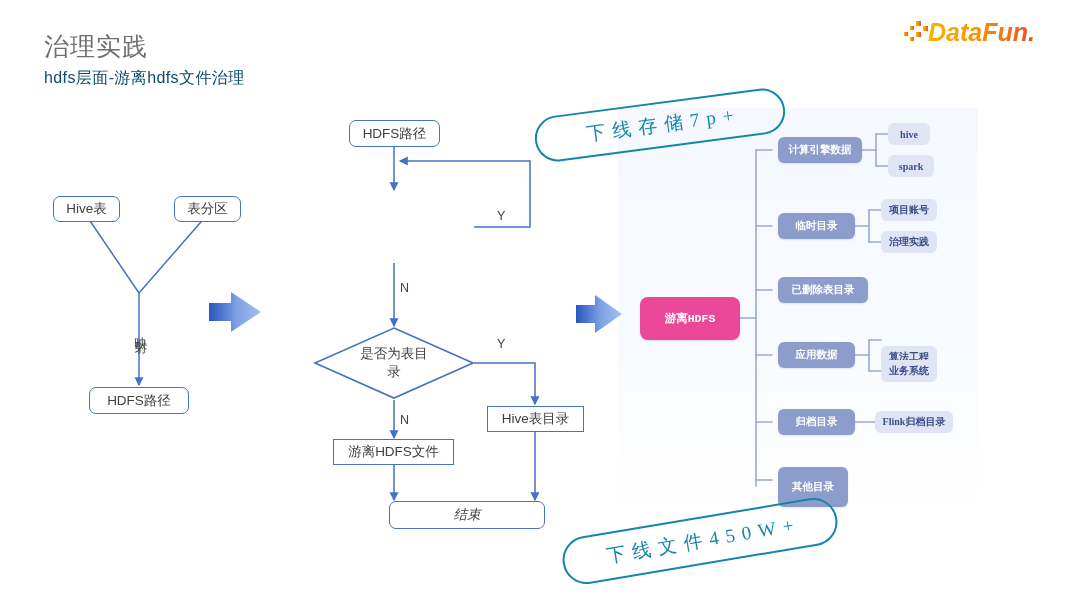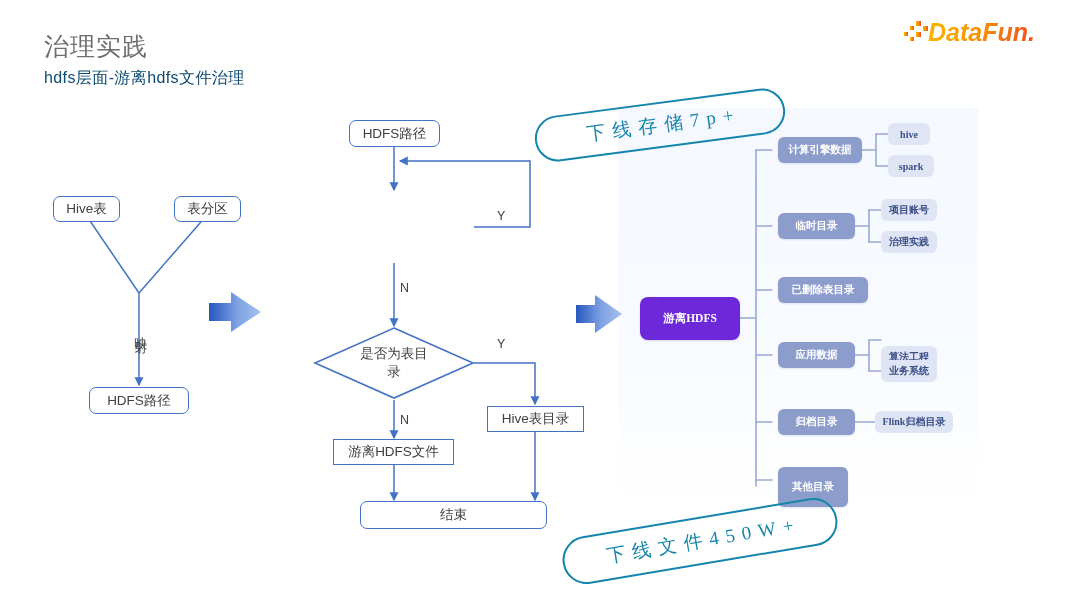--- a/index.html
+++ b/index.html
@@ -60,22 +60,22 @@
   
   .mm-bg{
     position:absolute;background:linear-gradient(180deg,#f5f8fe 0%,#f7fafe 55%,#ffffff 100%);
   }
   .mm-node{
     position:absolute;box-sizing:border-box;border-radius:6px;
     display:flex;align-items:center;justify-content:center;
     white-space:nowrap;text-align:center;
   }
   .mm-root{
-    background:#6d28d9;color:#ffffff;font-size:11.5px;
-    font-family:Liberation Serif, serif;font-weight:bold;
+    background:#ec4899;color:#ffffff;font-size:11.5px;
+    font-family:Liberation Mono, monospace;font-weight:bold;
     border-radius:8px;
     box-shadow:0 1px 2px rgba(100,120,170,.25);
   }
   .mm-l2{
     background:#8d9dcb;color:#ffffff;font-size:10.5px;
     font-family:"Liberation Serif","DejaVu Serif",serif;font-weight:bold;
     box-shadow:0 1px 2px rgba(110,130,180,.2);
   }
   .mm-l3{
     background:#dfe5f4;color:#3b4e86;font-size:10px;
@@ -193,21 +193,21 @@
     </div>
   </div>
 
   <div class="flabel" style="left:497px;top:337px;">Y</div>
   <div class="flabel" style="left:400px;top:413px;">N</div>
 
   <div class="fbox sq" style="left:487px;top:406px;width:97px;height:26px;">Hive表目录</div>
 
   <div class="fbox sq" style="left:333px;top:439px;width:121px;height:26px;">游离HDFS文件</div>
 
-  <div class="fbox round" style="left:360px;top:501px;width:187px;height:28px;">结束</div>
+  <div class="fbox round" style="left:389px;top:501px;width:156px;height:28px;font-style:italic;">结束</div>
 
   <div class="blockarrow" style="left:573px;top:292px;width:52px;height:44px;">
     <svg width="52" height="44" viewBox="0 0 52 44">
       <defs>
         <linearGradient id="ag2" x1="0" y1="0" x2="1" y2="0">
           <stop offset="0%" stop-color="#2857bd"></stop>
           <stop offset="55%" stop-color="#7fa2e4"></stop>
           <stop offset="100%" stop-color="#a7c0ef"></stop>
         </linearGradient>
       </defs>

